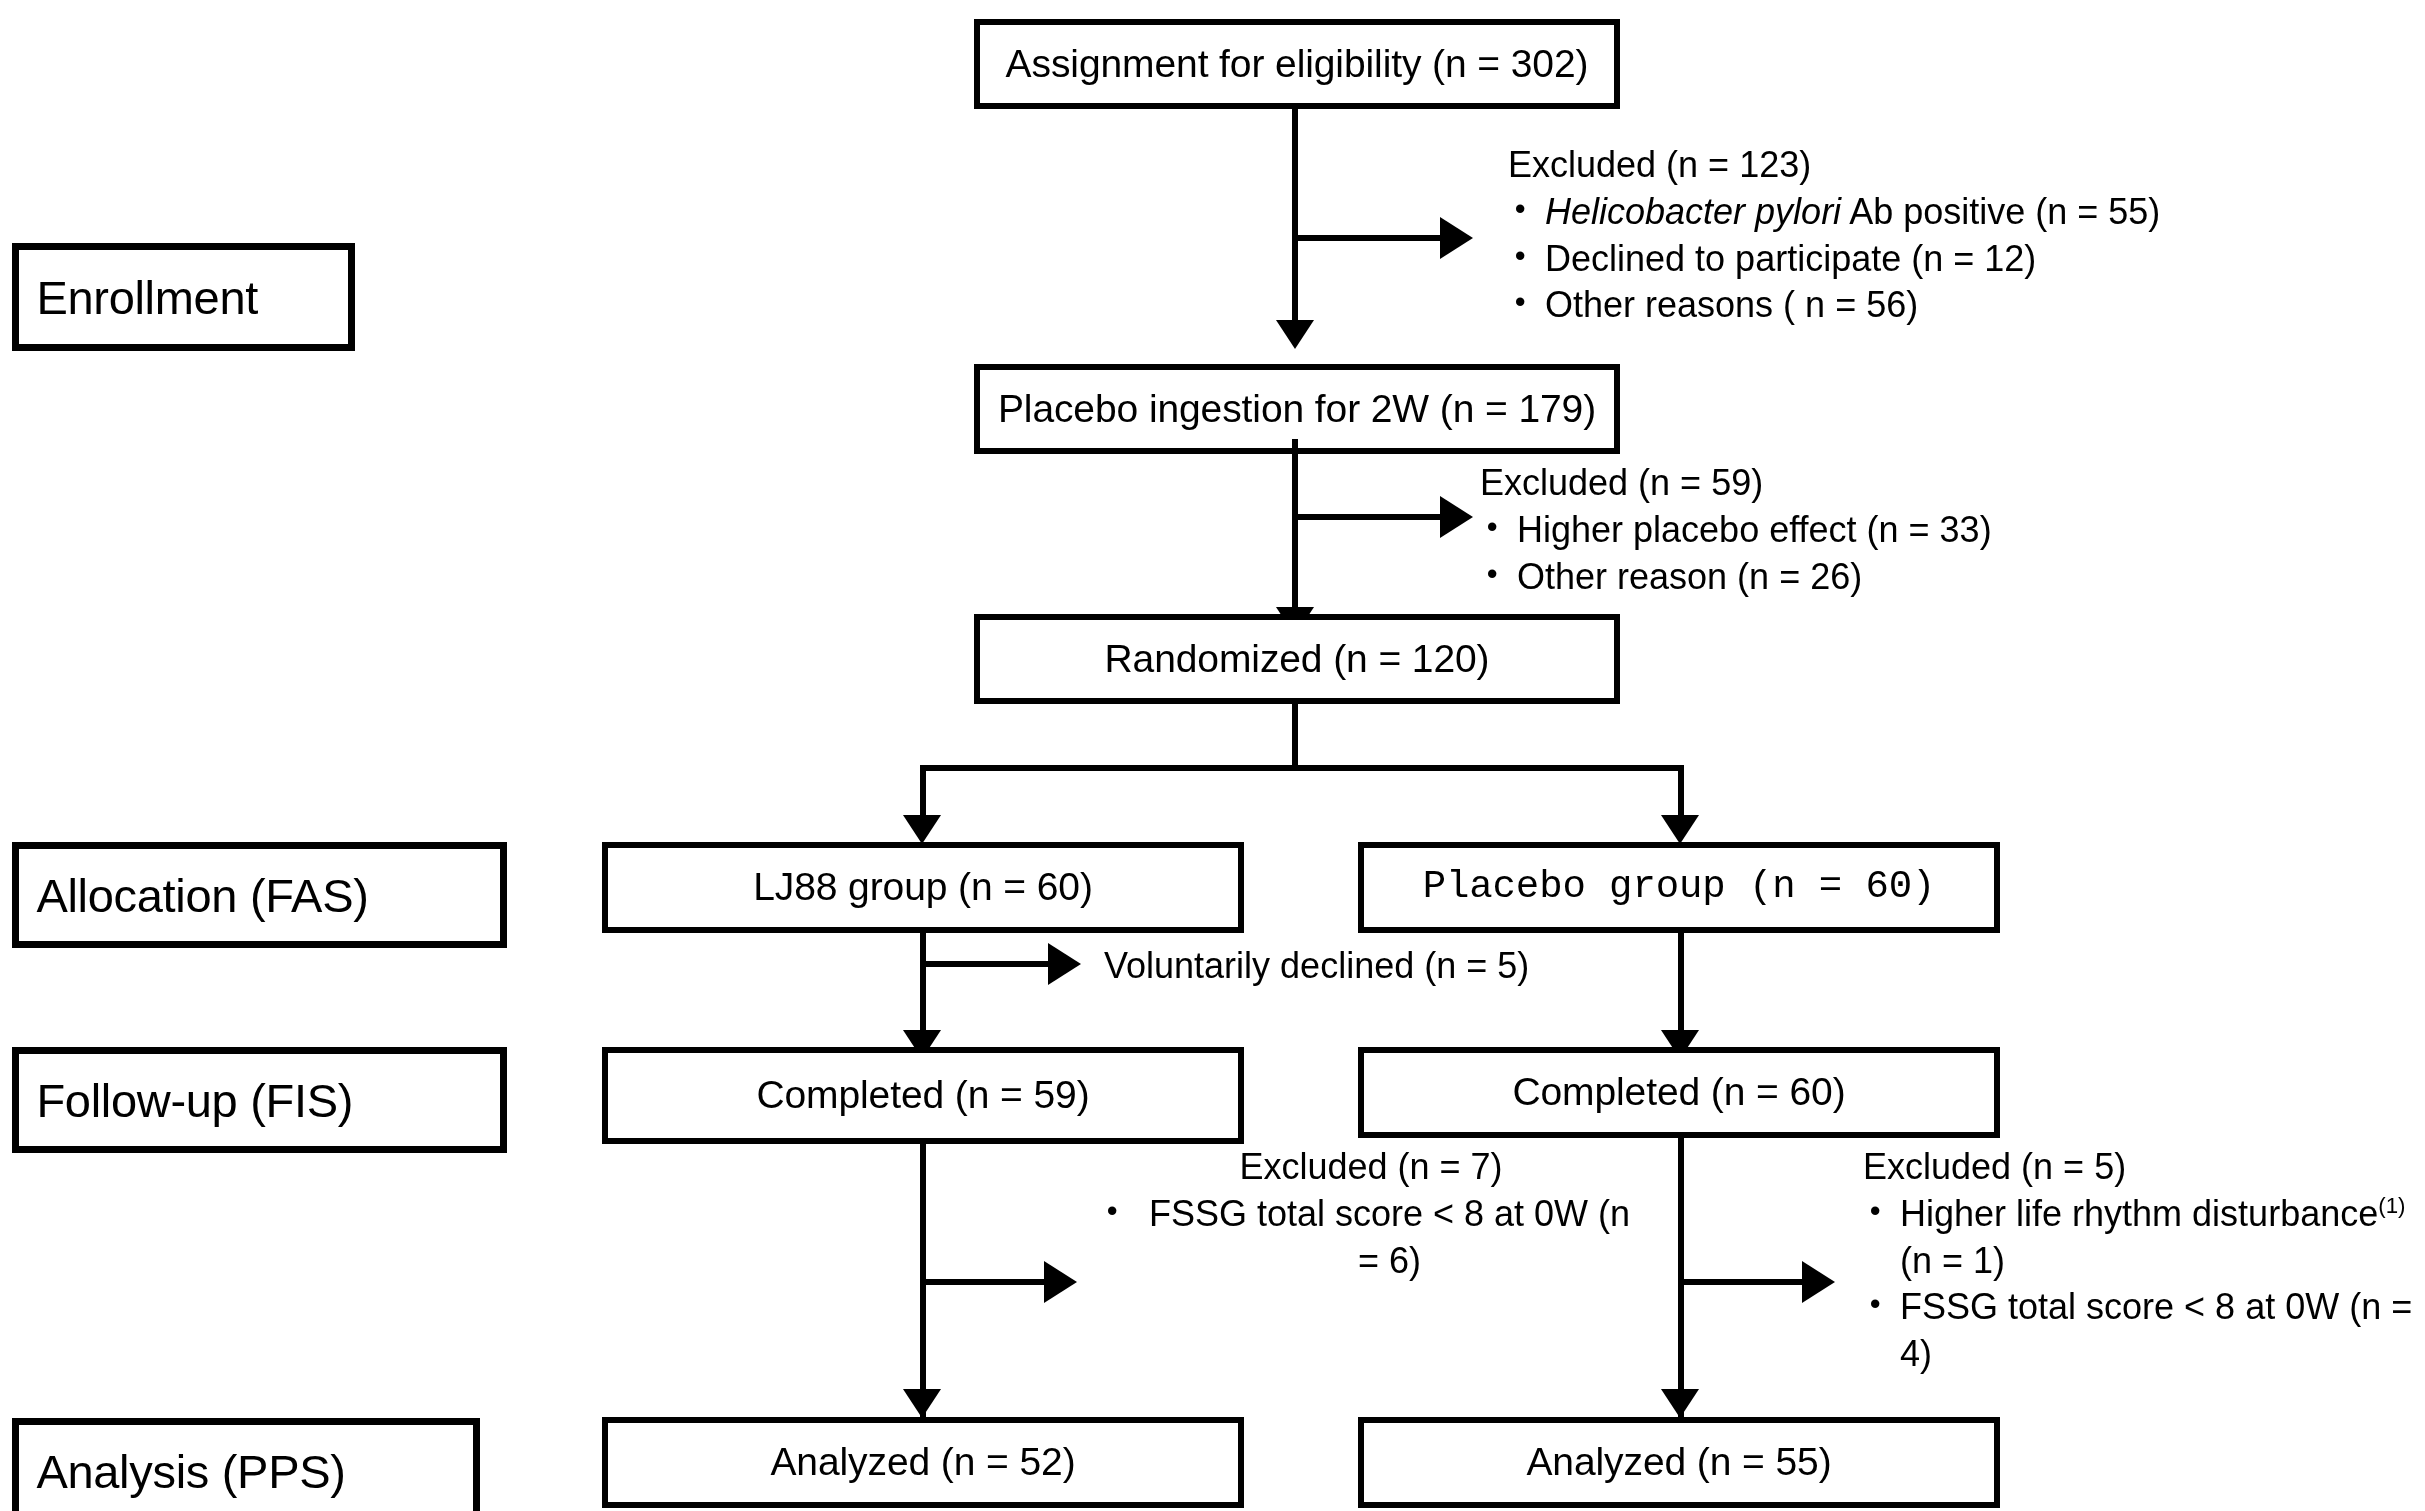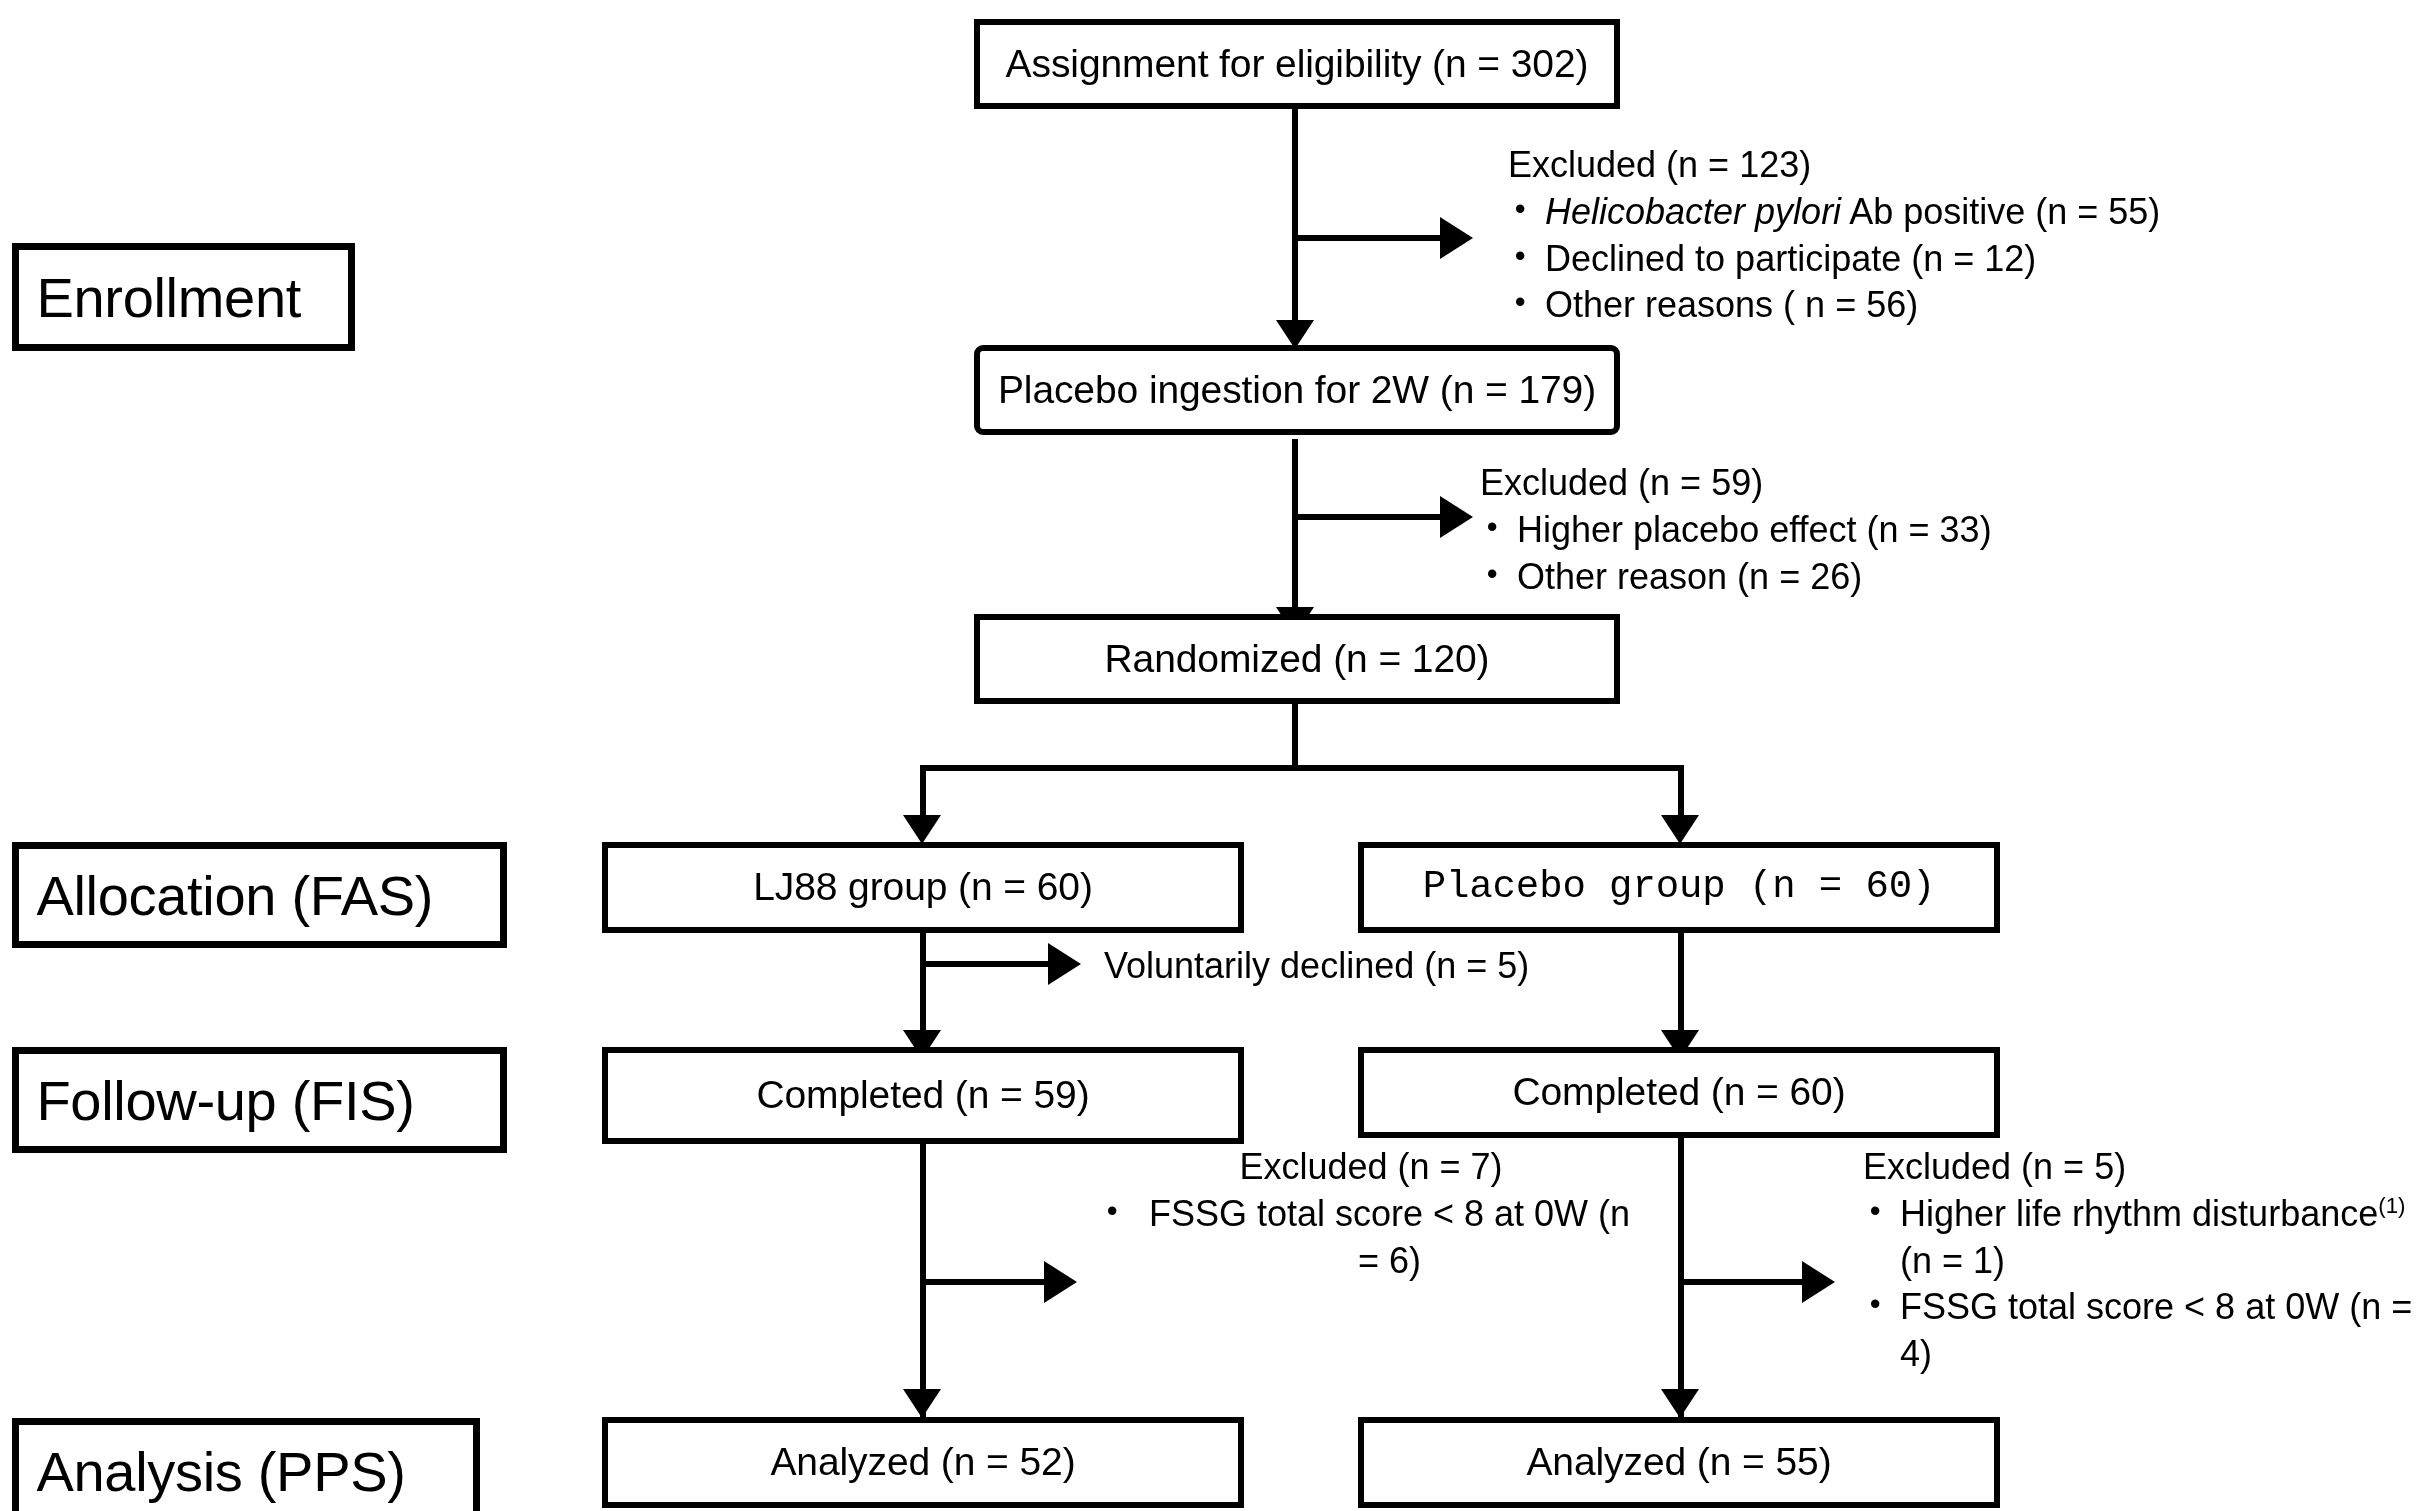--- a/index.html
+++ b/index.html
@@ -35,21 +35,21 @@
     position:absolute;
     box-sizing:border-box;
     border:7.4px solid #000;
     background:#fff;
     display:flex;
     align-items:center;
     justify-content:flex-start;
     padding-left:17.4px;
   }
   .stage-label .txt{
-    font-size:56px;
+    font-size:47px;
     white-space:nowrap;
     letter-spacing:-0.3px;
   }
   
   .vline{position:absolute;background:#000;width:6px;}
   .hline{position:absolute;background:#000;height:6px;}
   .arrow-down{
     position:absolute;
     width:0;height:0;
     border-left:19.4px solid transparent;
@@ -126,21 +126,21 @@
 
   <div class="note" style="left:1508px;top:142px;">
     <span class="hdr">Excluded (n = 123)</span>
     <ul>
       <li><span class="ital">Helicobacter pylori</span><span> Ab positive (n = 55)</span></li>
       <li><span>Declined to participate (n = 12)</span></li>
       <li><span>Other reasons ( n = 56)</span></li>
     </ul>
   </div>
 
-  <div class="box" style="left:974px;top:345px;width:646px;height:90px;border-radius:9px;">
+  <div class="box" style="left:974px;top:364px;width:646px;height:90px;">
     <span class="txt">Placebo ingestion for 2W (n = 179)</span>
   </div>
 
   <div class="vline" style="left:1292px;top:439px;height:199px;"></div>
   <div class="arrow-down" style="left:1276px;top:607px;"></div>
 
   <div class="hline" style="left:1292px;top:514px;width:151px;"></div>
   <div class="arrow-right" style="left:1440px;top:496px;"></div>
 
   <div class="note" style="left:1480px;top:460px;">

